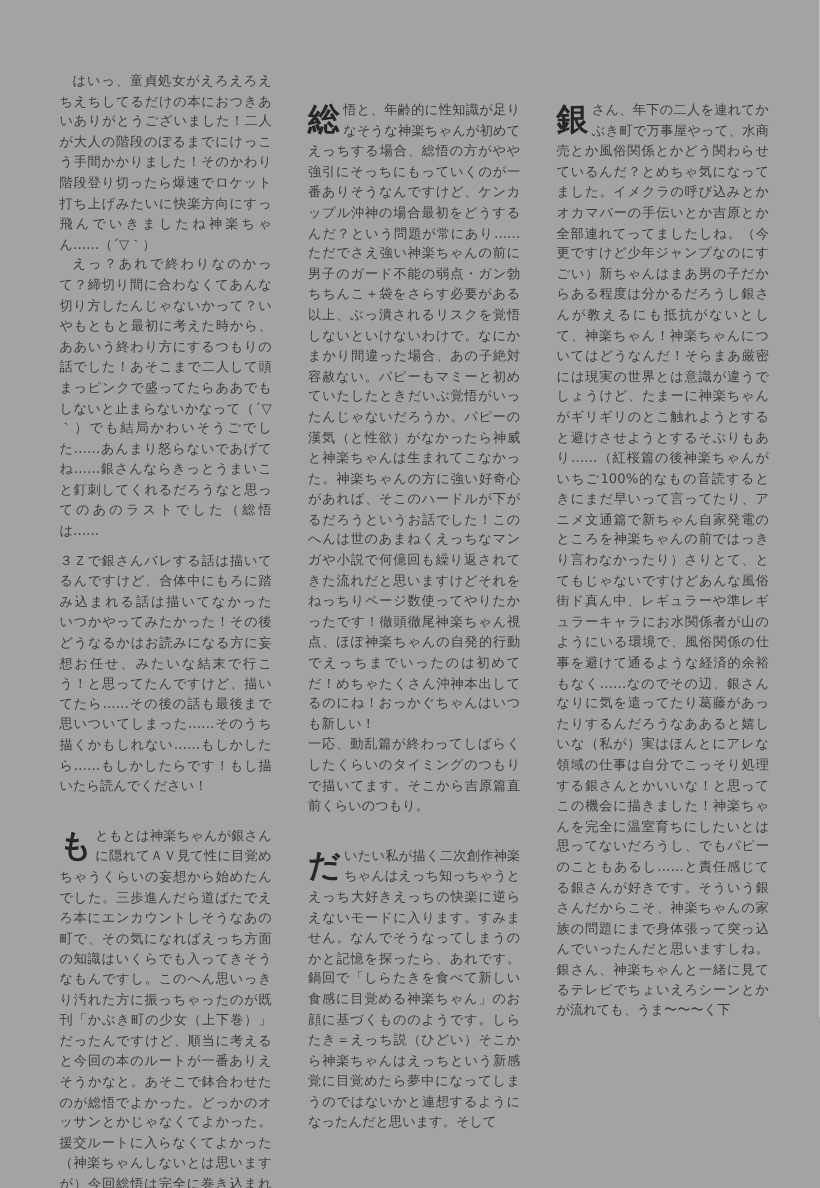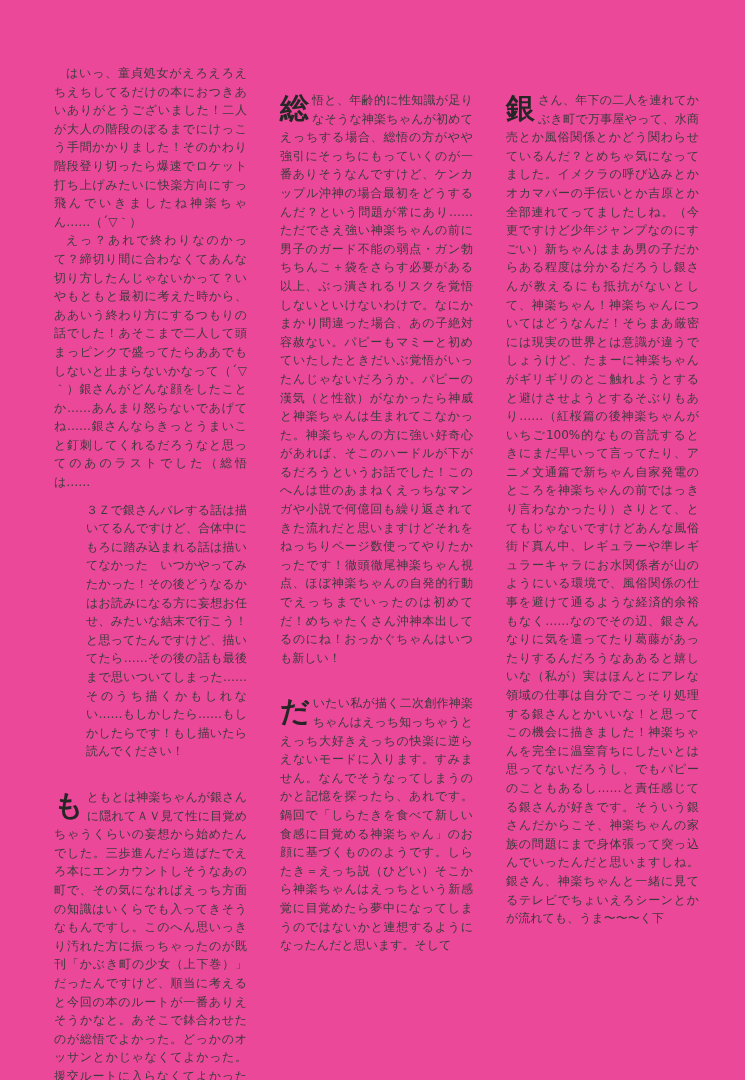--- a/index.html
+++ b/index.html
@@ -12,66 +12,67 @@
     background: #fbfbfa;
     font-family: "DejaVu Sans", sans-serif;
     color: #3c3c3c;
     overflow: hidden;
   }
   .page {
     box-sizing: border-box;
     width: 745px;
     height: 1080px;
     padding: 64px 0 0 54px;
-    background: #ec4899;
+    background: #a3a3a3;
   }
   .cols {
     display: flex;
     align-items: flex-start;
   }
   .col {
     width: 193px;
     margin-right: 33px;
     flex: 0 0 auto;
   }
   .col p {
     margin: 0;
     font-size: 12px;
     line-height: 18.6px;
     text-align: justify;
     letter-spacing: 0px;
     overflow-wrap: break-word;
   }
   p.indent { text-indent: 12px; }
-  p.gap-small { margin-top: 9px; margin-left: 32px; }
+  p.gap-small { margin-top: 9px; }
   p.section { margin-top: 27px; }
   .dropcap {
     float: left;
     font-size: 29px;
     line-height: 33px;
     font-weight: bold;
     color: #262626;
     margin: 1px 3px 0 0;
   }
 </style>
 </head>
 <body>
 
 <div class="page">
   <div class="cols">
 
     <div class="col">
       <p class="indent">はいっ、童貞処女がえろえろえちえちしてるだけの本におつきあいありがとうございました！二人が大人の階段のぼるまでにけっこう手間かかりました！そのかわり階段登り切ったら爆速でロケット打ち上げみたいに快楽方向にすっ飛んでいきましたね神楽ちゃん……（´▽｀）</p>
-      <p class="indent">えっ？あれで終わりなのかって？締切り間に合わなくてあんな切り方したんじゃないかって？いやもともと最初に考えた時から、ああいう終わり方にするつもりの話でした！あそこまで二人して頭まっピンクで盛ってたらああでもしないと止まらないかなって（´▽｀）銀さんがどんな顔をしたことか……あんまり怒らないであげてね……銀さんならきっとうまいこと釘刺してくれるだろうなと思ってのあのラストでした（総悟は……</p>
+      <p class="indent">えっ？あれで終わりなのかって？締切り間に合わなくてあんな切り方したんじゃないかって？いやもともと最初に考えた時から、ああいう終わり方にするつもりの話でした！あそこまで二人して頭まっピンクで盛ってたらああでもしないと止まらないかなって（´▽｀）でも結局かわいそうごでした……あんまり怒らないであげてね……銀さんならきっとうまいこと釘刺してくれるだろうなと思ってのあのラストでした（総悟は……</p>
       <p class="gap-small">３Ｚで銀さんバレする話は描いてるんですけど、合体中にもろに踏み込まれる話は描いてなかった　いつかやってみたかった！その後どうなるかはお読みになる方に妄想お任せ、みたいな結末で行こう！と思ってたんですけど、描いてたら……その後の話も最後まで思いついてしまった……そのうち描くかもしれない……もしかしたら……もしかしたらです！もし描いたら読んでください！</p>
       <p class="section"><span class="dropcap">も</span><span>ともとは神楽ちゃんが銀さんに隠れてＡＶ見て性に目覚めちゃうくらいの妄想から始めたんでした。三歩進んだら道ばたでえろ本にエンカウントしそうなあの町で、その気になればえっち方面の知識はいくらでも入ってきそうなもんですし。このへん思いっきり汚れた方に振っちゃったのが既刊「かぶき町の少女（上下巻）」だったんですけど、順当に考えると今回の本のルートが一番ありえそうかなと。あそこで鉢合わせたのが総悟でよかった。どっかのオッサンとかじゃなくてよかった。援交ルートに入らなくてよかった（神楽ちゃんしないとは思いますが）今回総悟は完全に巻き込まれただけです。もらい事故です。ラッキースケ</span></p>
     </div>
 
     <div class="col">
       <p class="section"><span class="dropcap">総</span><span>悟と、年齢的に性知識が足りなそうな神楽ちゃんが初めてえっちする場合、総悟の方がやや強引にそっちにもっていくのが一番ありそうなんですけど、ケンカップル沖神の場合最初をどうするんだ？という問題が常にあり……ただでさえ強い神楽ちゃんの前に男子のガード不能の弱点・ガン勃ちちんこ＋袋をさらす必要がある以上、ぶっ潰されるリスクを覚悟しないといけないわけで。なにかまかり間違った場合、あの子絶対容赦ない。パピーもマミーと初めていたしたときだいぶ覚悟がいったんじゃないだろうか。パピーの漢気（と性欲）がなかったら神威と神楽ちゃんは生まれてこなかった。神楽ちゃんの方に強い好奇心があれば、そこのハードルが下がるだろうというお話でした！このへんは世のあまねくえっちなマンガや小説で何億回も繰り返されてきた流れだと思いますけどそれをねっちりページ数使ってやりたかったです！徹頭徹尾神楽ちゃん視点、ほぼ神楽ちゃんの自発的行動でえっちまでいったのは初めてだ！めちゃたくさん沖神本出してるのにね！おっかぐちゃんはいつも新しい！</span></p>
+      <p>一応、動乱篇が終わってしばらくしたくらいのタイミングのつもりで描いてます。そこから吉原篇直前くらいのつもり。</p>
       <p class="section"><span class="dropcap">だ</span><span>いたい私が描く二次創作神楽ちゃんはえっち知っちゃうとえっち大好きえっちの快楽に逆らえないモードに入ります。すみません。なんでそうなってしまうのかと記憶を探ったら、あれです。鍋回で「しらたきを食べて新しい食感に目覚める神楽ちゃん」のお顔に基づくもののようです。しらたき＝えっち説（ひどい）そこから神楽ちゃんはえっちという新感覚に目覚めたら夢中になってしまうのではないかと連想するようになったんだと思います。そして</span></p>
     </div>
 
     <div class="col">
       <p class="section"><span class="dropcap">銀</span><span>さん、年下の二人を連れてかぶき町で万事屋やって、水商売とか風俗関係とかどう関わらせているんだ？とめちゃ気になってました。イメクラの呼び込みとかオカマバーの手伝いとか吉原とか全部連れてってましたしね。（今更ですけど少年ジャンプなのにすごい）新ちゃんはまあ男の子だからある程度は分かるだろうし銀さんが教えるにも抵抗がないとして、神楽ちゃん！神楽ちゃんについてはどうなんだ！そらまあ厳密には現実の世界とは意識が違うでしょうけど、たまーに神楽ちゃんがギリギリのとこ触れようとすると避けさせようとするそぶりもあり……（紅桜篇の後神楽ちゃんがいちご100%的なもの音読するときにまだ早いって言ってたり、アニメ文通篇で新ちゃん自家発電のところを神楽ちゃんの前ではっきり言わなかったり）さりとて、とてもじゃないですけどあんな風俗街ド真ん中、レギュラーや準レギュラーキャラにお水関係者が山のようにいる環境で、風俗関係の仕事を避けて通るような経済的余裕もなく……なのでその辺、銀さんなりに気を遣ってたり葛藤があったりするんだろうなああると嬉しいな（私が）実はほんとにアレな領域の仕事は自分でこっそり処理する銀さんとかいいな！と思ってこの機会に描きました！神楽ちゃんを完全に温室育ちにしたいとは思ってないだろうし、でもパピーのこともあるし……と責任感じてる銀さんが好きです。そういう銀さんだからこそ、神楽ちゃんの家族の問題にまで身体張って突っ込んでいったんだと思いますしね。銀さん、神楽ちゃんと一緒に見てるテレビでちょいえろシーンとかが流れても、うま〜〜〜く下</span></p>
     </div>
 
   </div>
 </div>
 

